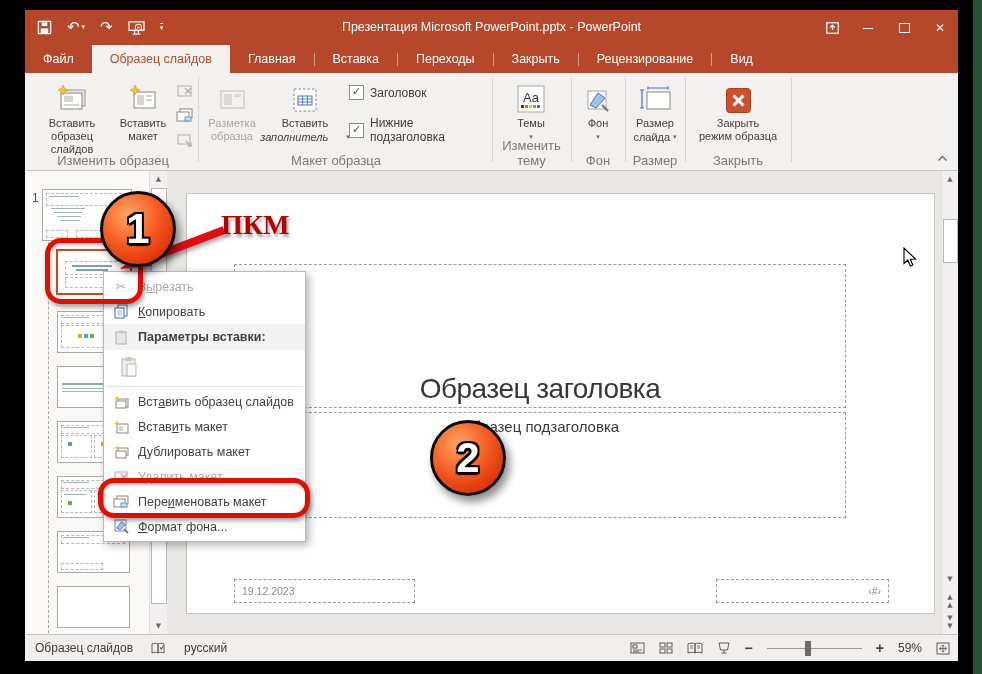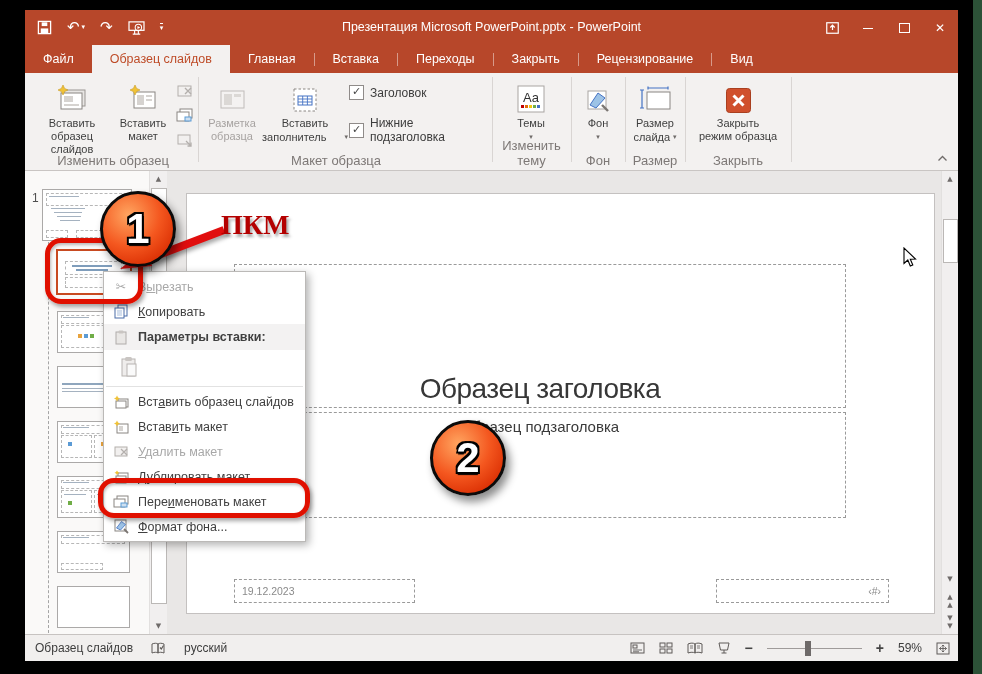--- a/index.html
+++ b/index.html
@@ -268,21 +268,21 @@
       </div>
       <div class="bigbtn" style="left:66px;width:80px;">
         <span class="bicon">
           <svg width="28" height="28" viewBox="0 0 28 28">
               <rect x="3" y="3" width="22" height="22" fill="#fff" stroke="#8a8682" stroke-dasharray="2.5 2"></rect>
               <rect x="7" y="10" width="14" height="9" fill="#fff" stroke="#4472C4"></rect>
               <path d="M7 13 L21 13 M7 16 L21 16 M11.7 10 L11.7 19 M16.4 10 L16.4 19" stroke="#4472C4" stroke-width="0.9"></path>
             </svg>
         </span>
         <span>Вставить</span>
-        <span style="display:flex;align-items:center;gap:18px;">
+        <span style="display:flex;align-items:center;gap:18px;font-style:italic;">
             <span>заполнитель</span>
             <span class="caret glyph">▾</span>
           </span>
       </div>
       <div class="chk" style="left:150px;top:12px;">
         <span class="box glyph">✓</span>
         <span>Заголовок</span>
       </div>
       <div class="chk" style="left:150px;top:43px;">
         <span class="box glyph">✓</span>
@@ -574,38 +574,38 @@
   <div class="cmi">
     <span class="cmico">
       <svg width="16" height="14" viewBox="0 0 16 14">
           <rect x="4" y="4" width="11" height="9" fill="#fff" stroke="#8a8682"></rect>
           <rect x="6" y="6" width="4" height="5" fill="#d6d3d0"></rect>
           <path d="M4 0.5 L5 2.5 L7 3.5 L5 4.5 L4 6.5 L3 4.5 L1 3.5 L3 2.5 Z" fill="#F0C237"></path>
         </svg>
     </span>
     <span><span>Встав</span><u>и</u><span>ть макет</span></span>
   </div>
-  <div class="cmi disabled">
-    <span class="cmico">
-      <svg width="16" height="13" viewBox="0 0 16 13">
-          <rect x="2" y="2" width="12" height="9" fill="#f2f0ef" stroke="#b3afac"></rect>
-          <path d="M8 4 L14 10 M14 4 L8 10" stroke="#b3afac" stroke-width="1.3"></path>
-        </svg>
-    </span>
-    <span><span></span><u>У</u><span>далить макет</span></span>
-  </div>
   <div class="cmi">
     <span class="cmico">
       <svg width="16" height="14" viewBox="0 0 16 14">
           <rect x="5" y="3" width="10" height="7" fill="#fff" stroke="#8a8682"></rect>
           <rect x="3" y="6" width="10" height="7" fill="#fff" stroke="#8a8682"></rect>
           <path d="M4 0.5 L5 2 L6.5 2.8 L5 3.6 L4 5 L3 3.6 L1.5 2.8 L3 2 Z" fill="#F0C237"></path>
         </svg>
     </span>
     <span><span></span><u>Д</u><span>ублировать макет</span></span>
+  </div>
+  <div class="cmi disabled">
+    <span class="cmico">
+      <svg width="16" height="13" viewBox="0 0 16 13">
+          <rect x="2" y="2" width="12" height="9" fill="#f2f0ef" stroke="#b3afac"></rect>
+          <path d="M8 4 L14 10 M14 4 L8 10" stroke="#b3afac" stroke-width="1.3"></path>
+        </svg>
+    </span>
+    <span><span></span><u>У</u><span>далить макет</span></span>
   </div>
   <div class="cmi">
     <span class="cmico">
       <svg width="16" height="14" viewBox="0 0 16 14">
           <rect x="4" y="1" width="11" height="8" fill="#fff" stroke="#8a8682"></rect>
           <rect x="1" y="4" width="11" height="8" fill="#fff" stroke="#8a8682"></rect>
           <rect x="8" y="8" width="6" height="4" fill="#cfe0f0" stroke="#5b9bd5"></rect>
         </svg>
     </span>
     <span><span>Пере</span><u>и</u><span>меновать макет</span></span>

